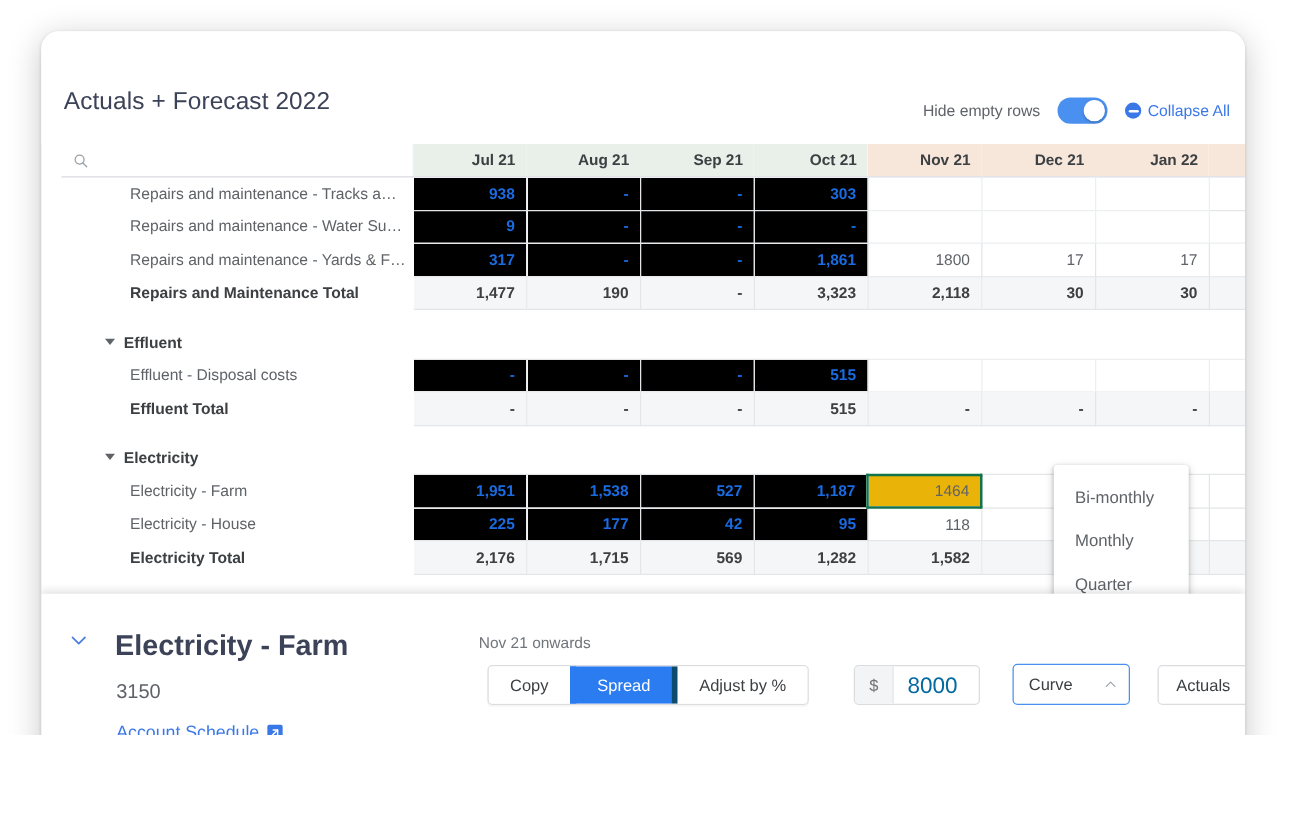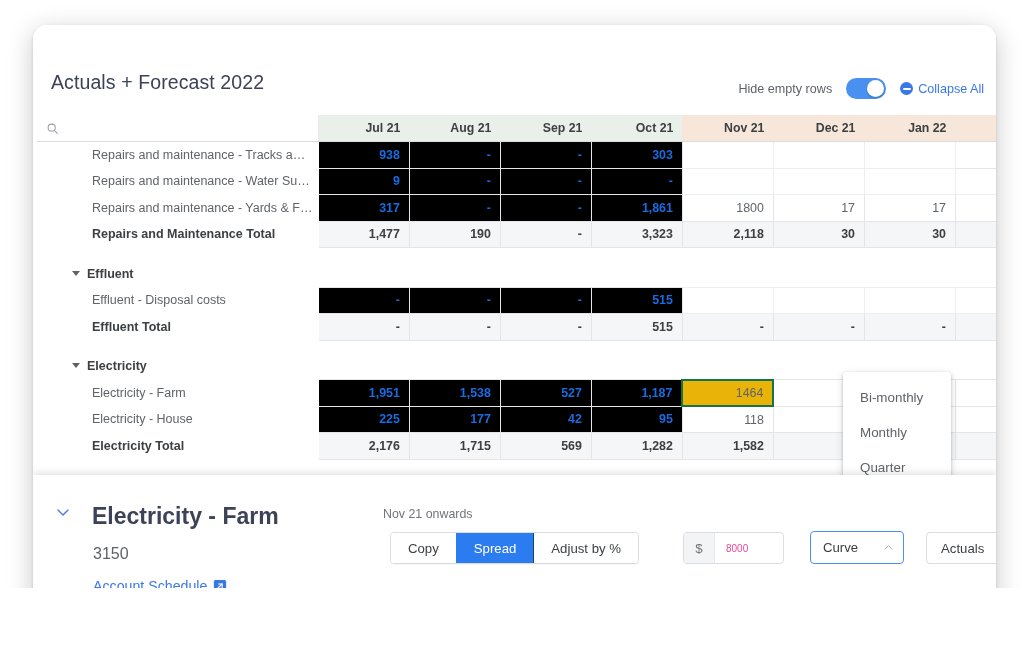--- a/index.html
+++ b/index.html
@@ -73,21 +73,21 @@
     width: 13px; height: 13px; border-radius: 50%;
     background: #3b78e7; position: relative; flex: 0 0 auto;
   }
   .collapse-all .minus-circle::after {
     content: ""; position: absolute;
     left: 2.5px; top: 5.8px; width: 8px; height: 1.8px;
     background: #fff; border-radius: 1px;
   }
   
   .grid-wrap {
-    position: absolute; left: 4px; top: 90px;
+    position: absolute; left: 16px; top: 90px;
     width: 963px; height: 372px;
     overflow: hidden;
     background: #fff;
   }
   .grid-table {
     border-collapse: collapse;
     table-layout: fixed;
     width: 1010px;
     font-size: 12.4px;
   }
@@ -230,42 +230,42 @@
     background: #fff;
     box-shadow: 0 1px 1px rgba(0,0,0,0.04);
   }
   .seg-btn {
     display: flex; align-items: center; justify-content: center;
     padding: 0 17px;
     font-size: 13.2px; color: #3c4043;
     cursor: pointer; white-space: nowrap;
     background: #fff;
   }
-  .seg-btn + .seg-btn { border-left: 1px solid #0c4a6e; }
+  .seg-btn + .seg-btn { border-left: 5px solid #0c4a6e; }
   .seg-btn.active { background: #2b7cf0; color: #fff; border-left-color: #2b7cf0; }
   .panel-help {
     position: absolute; left: 357px; top: 106px;
     font-size: 12.4px; color: #70757a; white-space: nowrap;
   }
   .amount-field {
     position: absolute; left: 650px; top: 57px;
     display: flex; height: 32px;
     border: 1px solid #dadce0; border-radius: 4px; overflow: hidden;
     background: #fff;
   }
   .amount-prefix {
     width: 31px; display: flex; align-items: center; justify-content: center;
     background: #f3f4f6; color: #70757a; font-size: 13.2px;
     border-right: 1px solid #e4e6e9;
   }
   .amount-input {
     border: 0; outline: 0; background: transparent;
     width: 68px; padding: 0 11px;
     font-family: "Liberation Sans", sans-serif;
-    font-size: 10px; color: #ec4899;
+    font-size: 18px; color: #0369a1;
   }
   .curve-select {
     position: absolute; left: 777px; top: 56px;
     width: 94px; height: 33px;
     border: 1.4px solid #4a90f0; border-radius: 4px;
     background: #fff;
     display: flex; align-items: center; justify-content: space-between;
     padding: 0 9px 0 12px;
     font-size: 13.2px; color: #3c4043;
     cursor: pointer;

